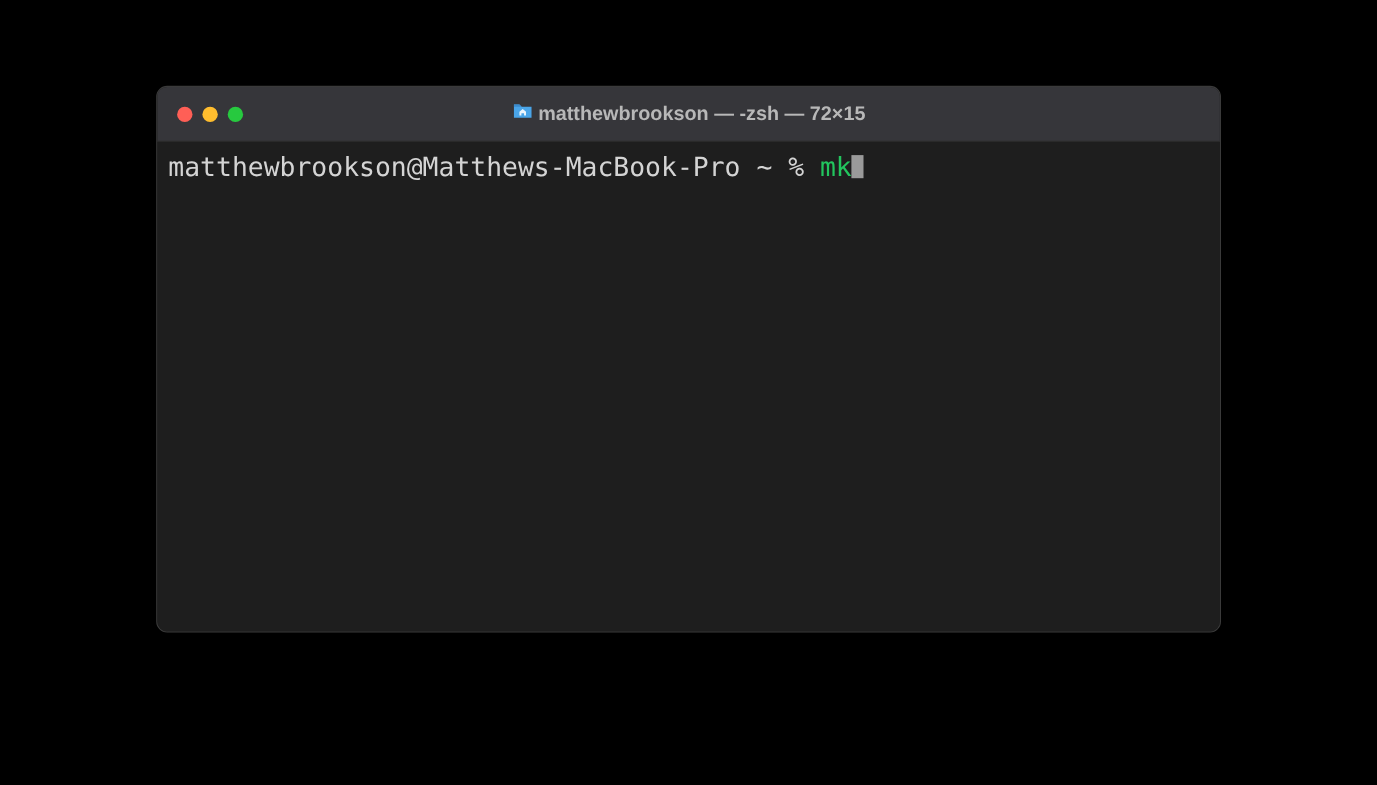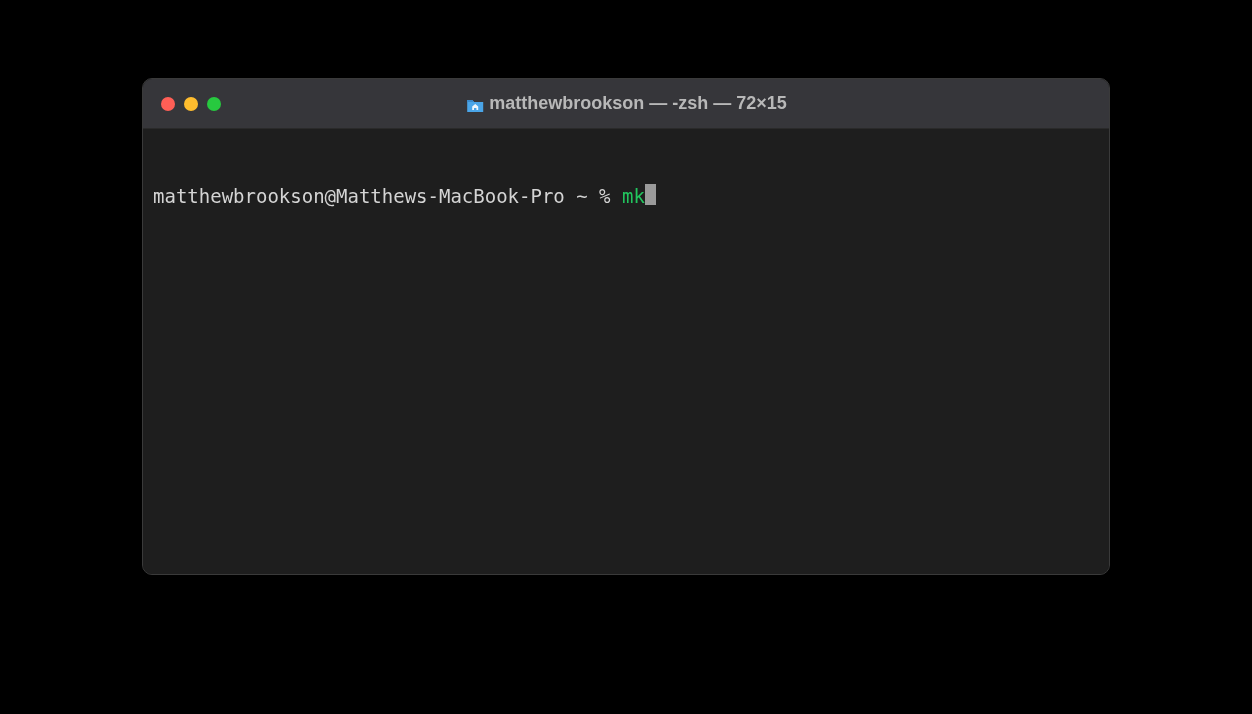--- a/index.html
+++ b/index.html
@@ -48,42 +48,41 @@
       border-radius: 50%;
     }
     .traffic-light.red { background: #ff5f56; }
     .traffic-light.yellow { background: #ffbd2e; }
     .traffic-light.green { background: #27c93f; }
     .title-content {
       position: absolute;
       left: 50%;
       transform: translateX(-50%);
       display: flex;
-      align-items: flex-end;
+      align-items: flex-start;
       gap: 4px;
     }
     .folder-icon {
       width: 20px;
       height: 16px;
       display: inline-block;
     }
     .title-text {
       color: #b8b8b8;
       font-family: -apple-system, BlinkMacSystemFont, 'Segoe UI', sans-serif;
       font-size: 18px;
       font-weight: 600;
       white-space: nowrap;
     }
     .terminal-body {
       flex: 1;
       background: #1e1e1e;
       padding: 8px 10px;
-      font-size: 19px;
+      font-size: 24px;
       line-height: 1.3;
-      margin-top: 45px;
     }
     .prompt-line {
       display: flex;
       align-items: baseline;
       white-space: pre;
     }
     .prompt-text {
       color: #d4d4d4;
     }
     .command-text {

